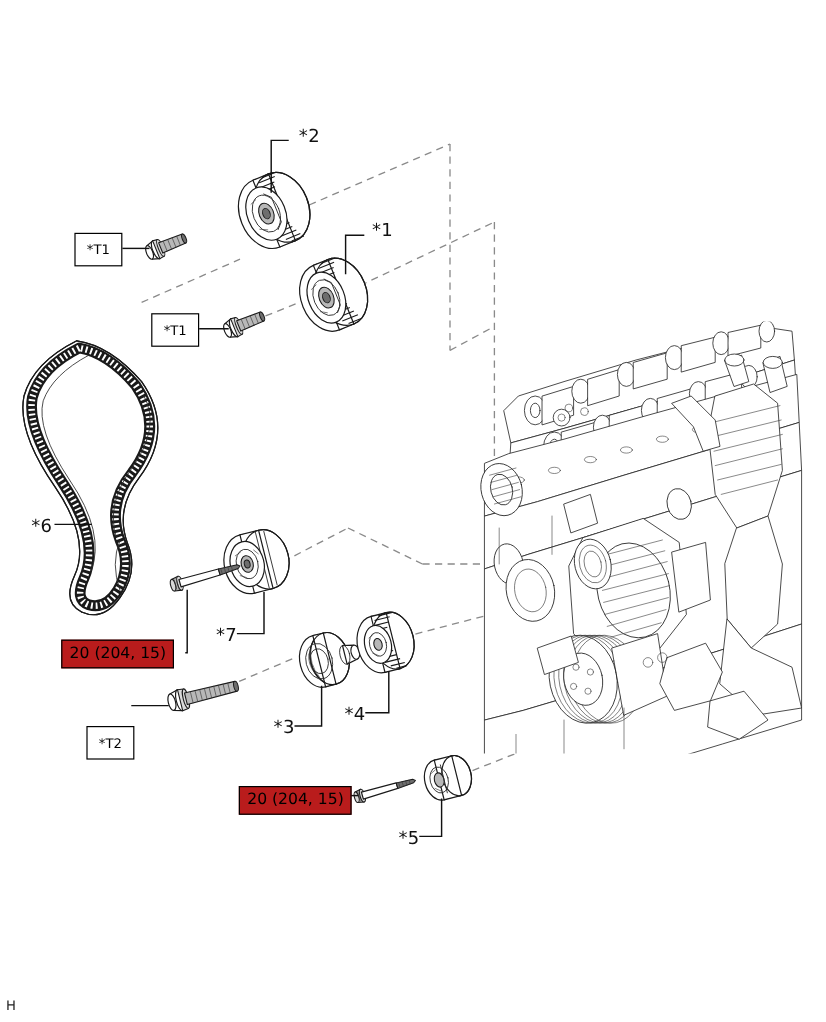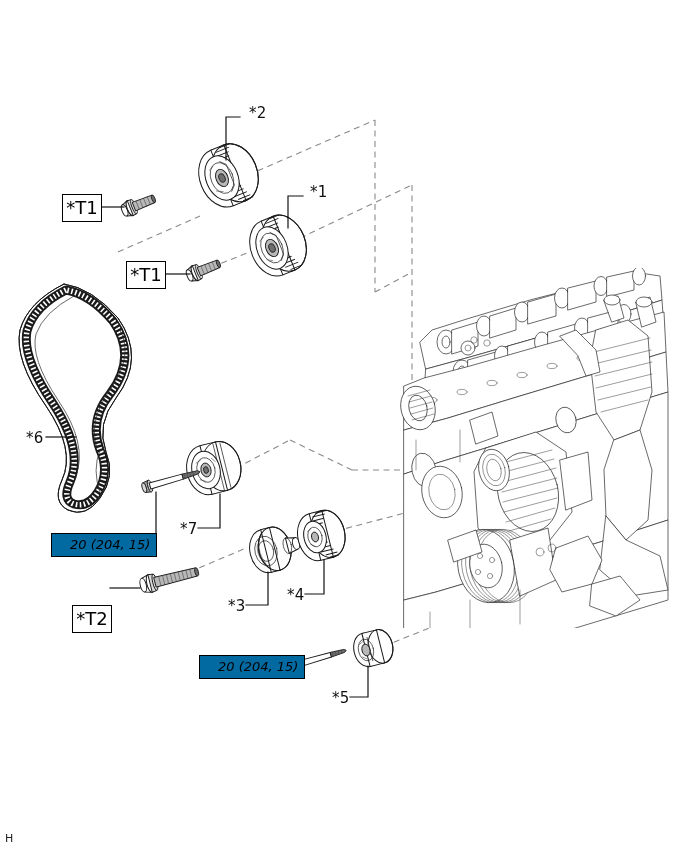--- a/index.html
+++ b/index.html
@@ -10,28 +10,27 @@
     color:#111111;
   }
   #diagram-root{position:absolute;inset:0;}
   svg#scene{position:absolute;left:0;top:0;width:688px;height:852px;display:block;}
 
   .ref-label{
     position:absolute;font-size:15px;letter-spacing:.3px;
     color:#111;white-space:nowrap;line-height:1;
   }
   .spec-box{
-    position:absolute;border:1.3px solid #000;background:#0369a1;
-    font-size:13px;line-height:1;padding:4px 6px 5px 18px;white-space:nowrap;
+    position:absolute;border:1.3px solid #000;background:#b91c1c;
+    font-size:13px;line-height:1;padding:4px 6px 5px 6px;white-space:nowrap;
     color:#000;
-    font-style:italic;
   }
   .tag-box{
     position:absolute;border:1.5px solid #000;background:#fff;
-    font-size:18px;line-height:1;white-space:nowrap;color:#000;
+    font-size:11px;line-height:1;white-space:nowrap;color:#000;
     display:flex;align-items:center;justify-content:center;
   }
   #sheet-mark{
     position:absolute;left:5px;top:832px;font-size:11px;color:#222;
   }
 </style>
 </head>
 <body>
 
 <div id="diagram-root">

